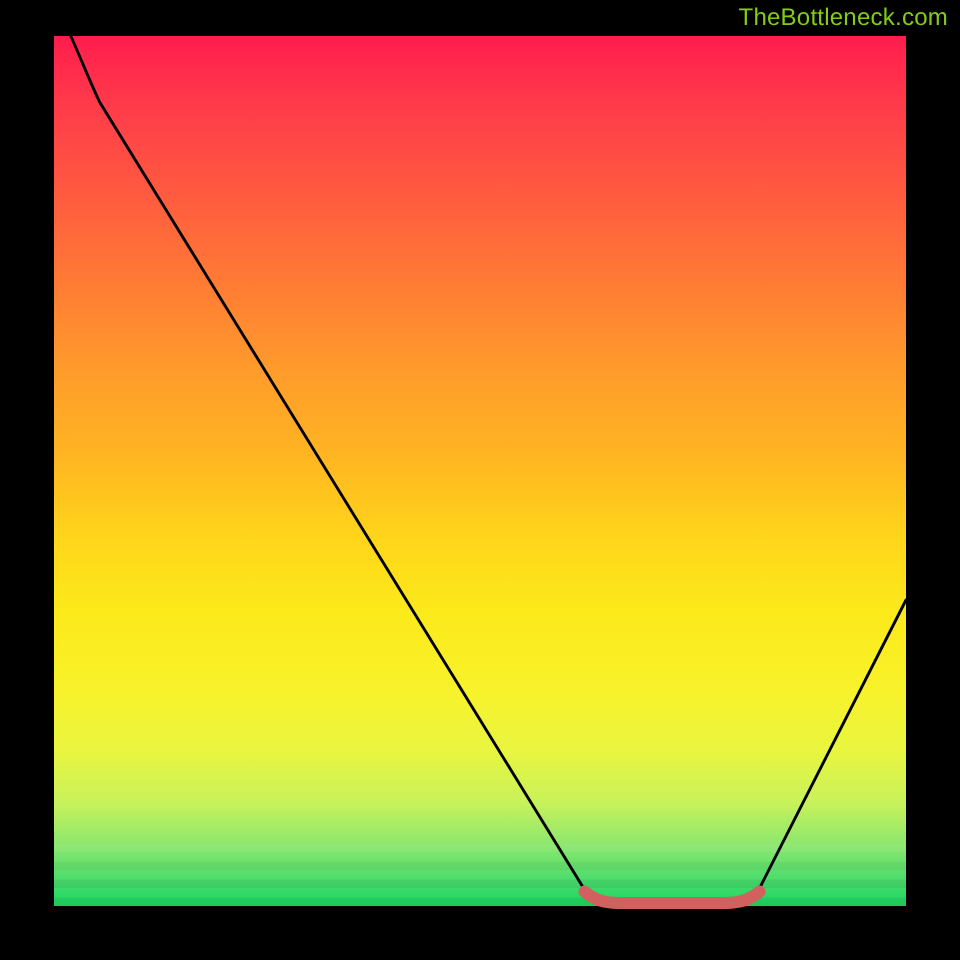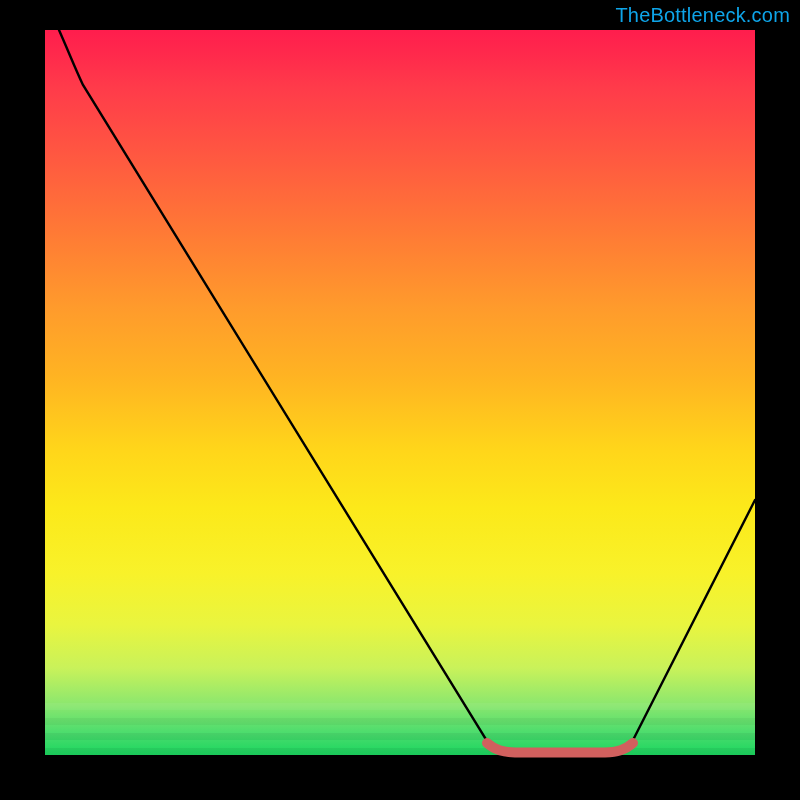--- a/index.html
+++ b/index.html
@@ -14,21 +14,21 @@
   .frame {
     position: relative;
     width: 800px;
     height: 800px;
     background: #000;
   }
   .watermark {
     position: absolute;
     top: 4px;
     right: 10px;
-    color: #0ea5e9;
+    color: #84cc16;
     font-size: 20px;
     font-weight: 500;
     letter-spacing: 0.2px;
     z-index: 50;
   }
   .plot-area {
     position: absolute;
     left: 45px;
     top: 30px;
     width: 710px;

